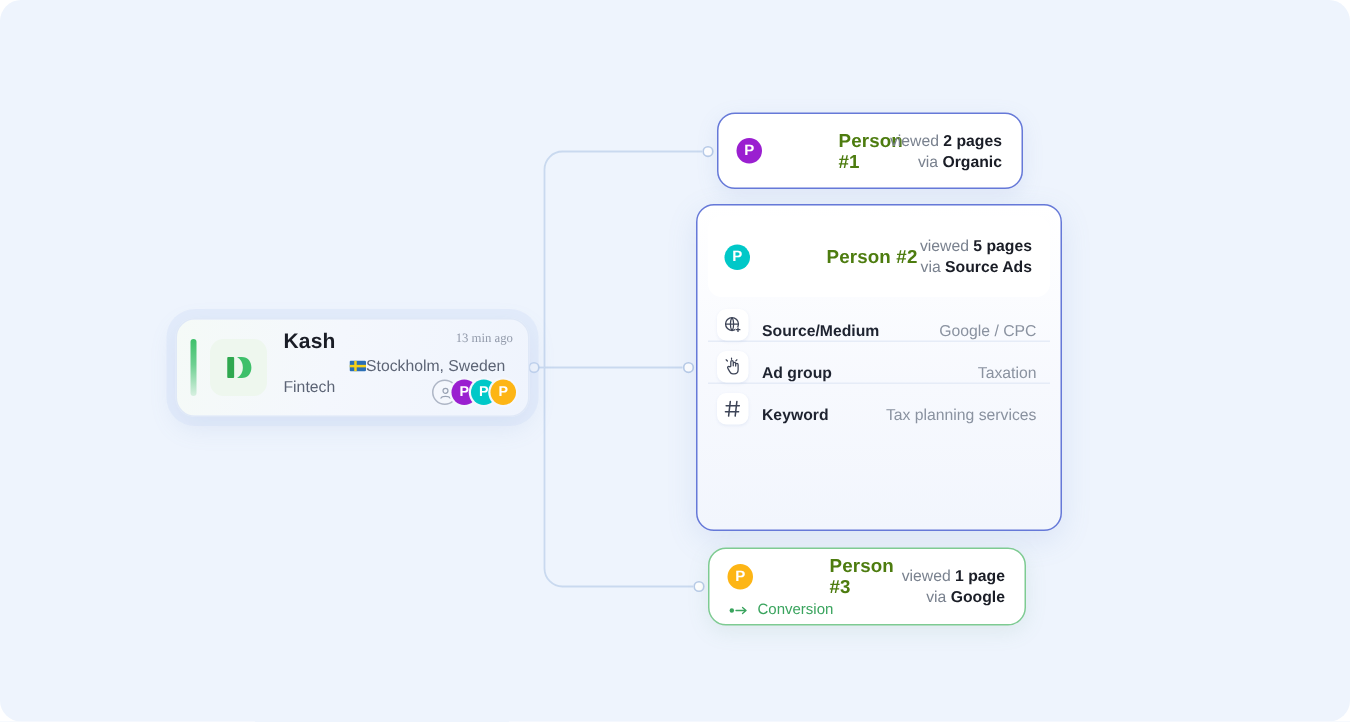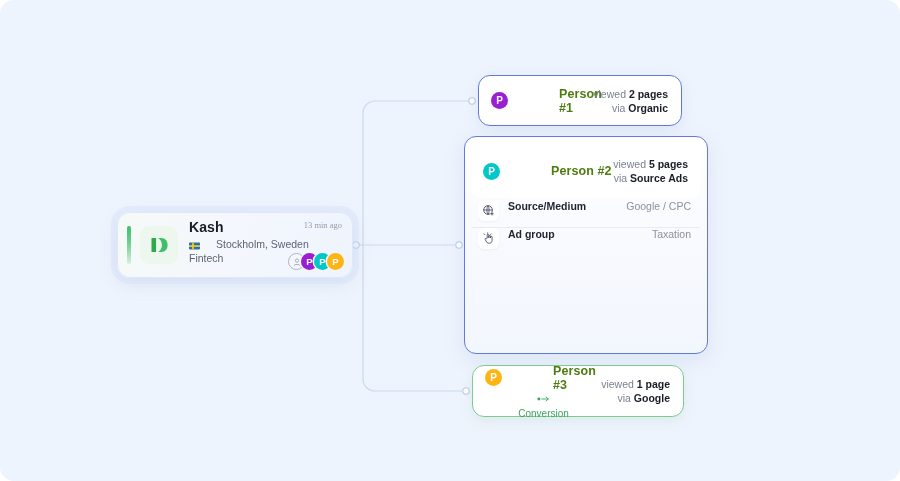--- a/index.html
+++ b/index.html
@@ -75,26 +75,27 @@
   .source-title {
     font-size: 14px;
     font-weight: bold;
     color: #1a1d26;
     letter-spacing: .1px;
     line-height: 15px;
     margin-top: 1px;
   }
   .source-loc {
     display: flex;
-    align-items: flex-end;
-    gap: 16px;
+    align-items: center;
+    gap: 0;
     margin-top: 3px;
     font-size: 10.5px;
     color: #5c6475;
     line-height: 12px;
+    margin-left: 44px;
   }
   .source-cat {
     font-size: 10.5px;
     color: #5c6475;
     margin-top: 2px;
     line-height: 12px;
   }
   .source-time {
     position: absolute;
     right: 0;
@@ -210,21 +211,20 @@
     color: #4d7c0f;
     letter-spacing: .1px;
     padding-left: 44px;
   }
   .conv-row {
     display: flex;
     align-items: center;
     gap: 5px;
     margin-top: 3px;
     margin-left: 1px;
-    flex-direction: column;
   }
   .conv-label {
     font-size: 10px;
     color: #3aa45e;
     font-weight: normal;
   }
   .person-right {
     text-align: right;
     flex: 0 0 auto;
     line-height: 14px;
@@ -238,21 +238,21 @@
     color: #1a1d26;
     font-weight: bold;
   }
 
   
   .detail-list {
     margin-top: 2px;
   }
   .detail-row {
     display: flex;
-    align-items: flex-start;
+    align-items: flex-end;
     height: 27px;
     padding: 0 9px 0 6px;
     border-bottom: 1px solid #e6ecf7;
   }
   .detail-row:last-child {
     border-bottom: none;
   }
   .d-icon {
     width: 21px;
     height: 21px;
@@ -392,20 +392,29 @@
         <span class="d-icon">
           <svg width="13" height="13" viewBox="0 0 16 16" xmlns="http://www.w3.org/2000/svg">
             <path d="M6.4 7.6 V3.9 a1 1 0 0 1 2 0 V7.2 V5.4 a1 1 0 0 1 2 0 V7.4 V6.3 a1 1 0 0 1 2 0 V10.4 c0 2 -1.4 3.4 -3.3 3.4 H8.1 c-1.2 0 -2 -.7 -2.6 -1.8 L4 9.3 a1 1 0 0 1 1.6 -1.2 Z" fill="none" stroke="#3d4457" stroke-width="1.05" stroke-linejoin="round"></path>
             <path d="M3.6 3.3 L2.6 2.3 M7 1.9 V1 M10.5 3.2 L11.4 2.3" stroke="#3d4457" stroke-width="1" stroke-linecap="round"></path>
           </svg>
         </span>
         <span class="d-label">Ad group</span>
         <span class="d-value">Taxation</span>
       </div>
 
+      <div class="detail-row">
+        <span class="d-icon">
+          <svg width="13" height="13" viewBox="0 0 16 16" xmlns="http://www.w3.org/2000/svg">
+            <path d="M6 2 L4.6 14 M11.4 2 L10 14 M2.6 5.6 H13.4 M2 10.4 H12.8" stroke="#3d4457" stroke-width="1.25" stroke-linecap="round"></path>
+          </svg>
+        </span>
+        <span class="d-label">Keyword</span>
+        <span class="d-value">Tax planning services</span>
+      </div>
 
     </div>
   </div>
 
   <div class="card card-p3">
     <div class="person-left">
       <div class="person-name-row">
         <span class="p-badge" style="background:#FDB515;">P</span>
         <span class="person-name">Person #3</span>
       </div>

